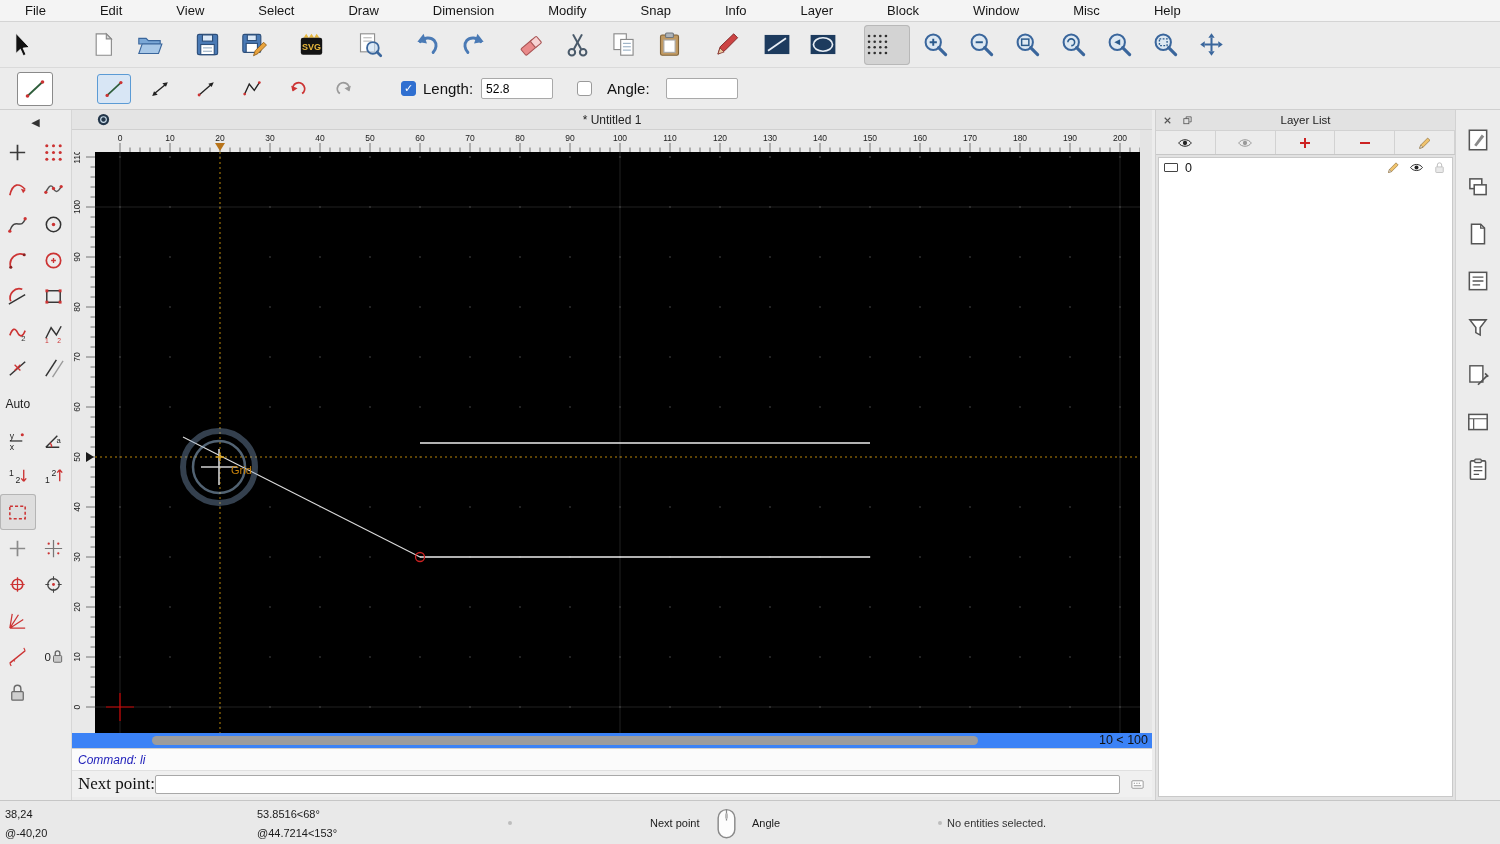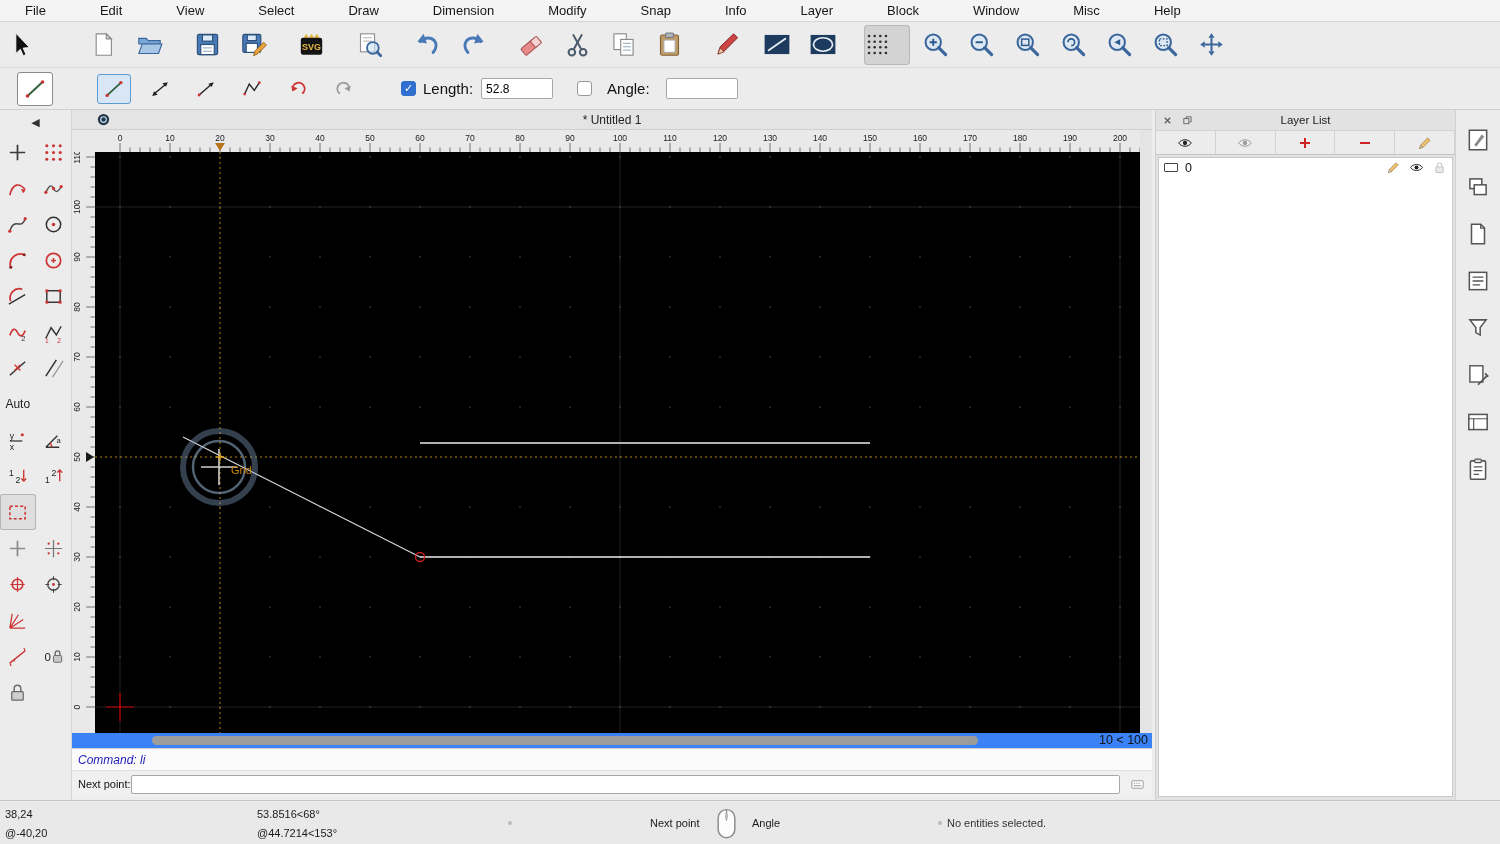--- a/index.html
+++ b/index.html
@@ -55,21 +55,21 @@
   .canvas{position:absolute;top:152px;left:95px;width:1045px;height:581px;background:#000;}
   .right-strip{position:absolute;top:130px;left:1140px;width:12px;height:603px;background:#e4e4e4;}
   .scrollrow{position:absolute;top:733px;left:72px;width:1080px;height:18px;background:#3b82f6;}
   .scroll-thumb{position:absolute;left:80px;top:3px;width:826px;height:9px;background:#9c9c9c;border-radius:5px;}
   .grid-status{position:absolute;right:4px;top:0;font-size:12.5px;color:#111;line-height:15px;}
 
   
   .cmd-history{position:absolute;top:748px;left:72px;width:1080px;height:23px;background:#fbfbfb;border-top:1px solid #cfcfcf;border-bottom:1px solid #e0e0e0;display:flex;align-items:center;padding-left:6px;}
   .cmd-history span{font-size:12px;font-style:italic;color:#2323bb;}
   .cmd-prompt{position:absolute;top:771px;left:72px;width:1080px;height:26px;background:#f0f0f0;display:flex;align-items:center;padding:0 5px 0 6px;}
-  .cmd-label{font-size:11px;color:#111;white-space:nowrap;}
+  .cmd-label{font-size:17px;color:#111;white-space:nowrap;font-family:Liberation Serif, serif;}
   .cmd-input{flex:1;height:19px;border:1px solid #a8a8a8;border-radius:2px;background:#fff;font-size:12px;padding:0 4px;font-family:"Liberation Sans",sans-serif;}
   .cmd-btn{width:20px;height:17px;margin-left:7px;display:flex;align-items:center;justify-content:center;}
   .cmd-btn svg{width:17px;height:15px;}
 
   
   .layer-panel{position:absolute;top:110px;left:1155px;width:300px;height:690px;background:#e2e2e2;border-left:1px solid #cfcfcf;}
   .lp-header{height:20px;display:flex;align-items:center;padding:0 4px;}
   .lp-hbtn{width:14px;height:14px;margin-right:6px;display:flex;align-items:center;justify-content:center;}
   .lp-hbtn svg{width:11px;height:11px;}
   .lp-title{flex:1;text-align:center;font-size:11.5px;color:#222;margin-right:40px;}

